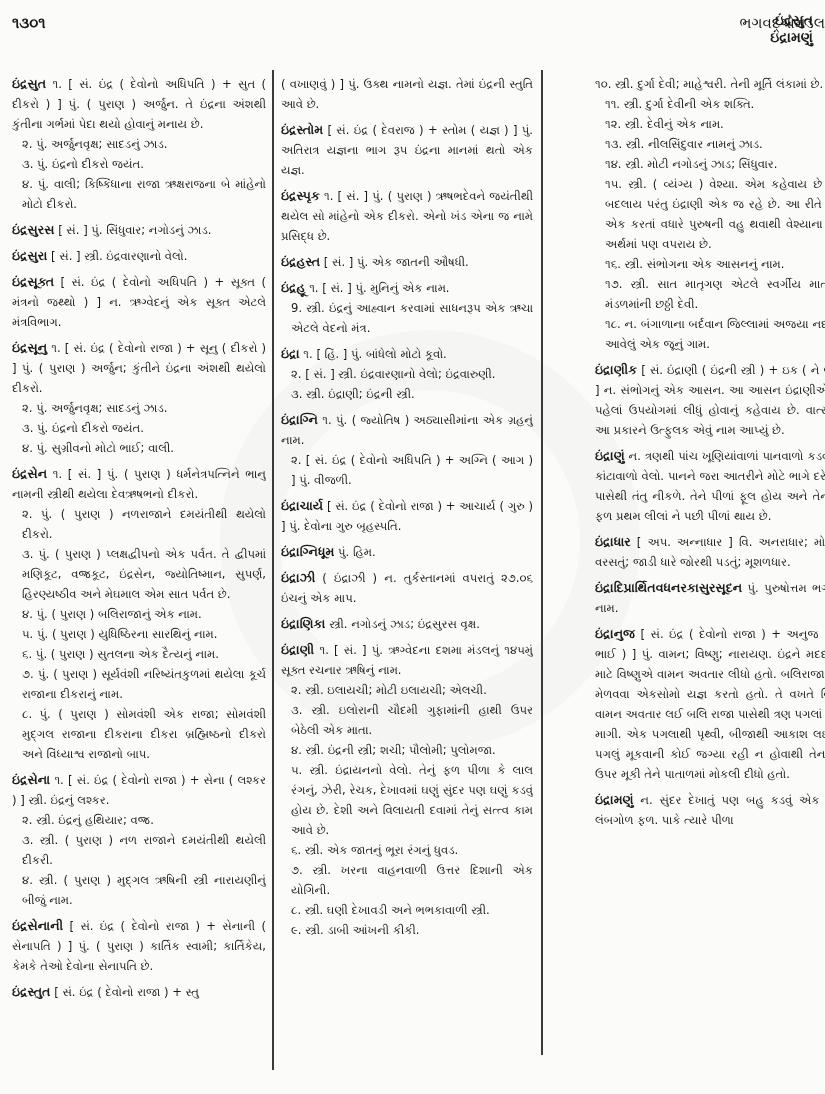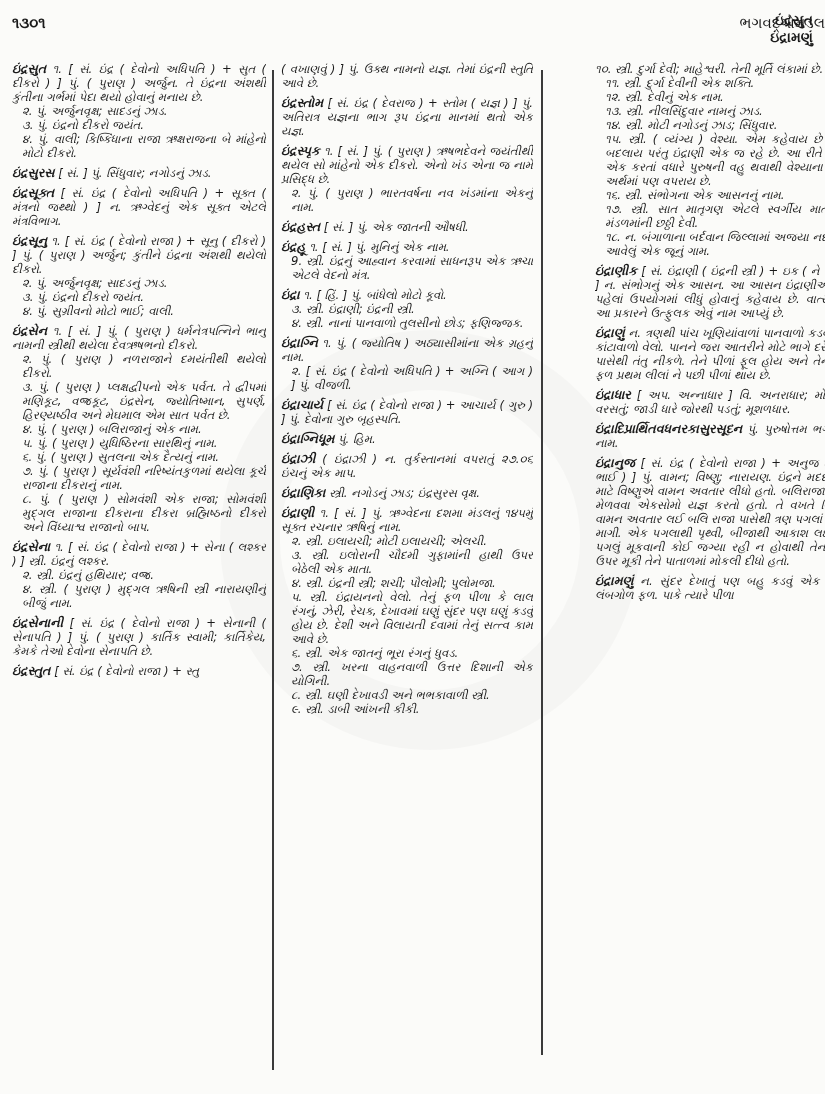--- a/index.html
+++ b/index.html
@@ -6,22 +6,22 @@
   body {
     width: 825px; height: 1094px; background: #fbfbf9; overflow: hidden;
     font-family: "DejaVu Sans", sans-serif; color: #1a1a1a; position: relative;
   }
   .header { position: absolute; top: 0; left: 0; width: 825px; height: 58px; }
   .page-number { position: absolute; left: 12px; top: 14px; font-size: 15px; font-weight: bold; }
   .running-title { position: absolute; left: 0; width: 825px; text-align: right; top: 14px; font-size: 15px; font-weight: normal; }
   .guide-words { position: absolute; right: 12px; top: 12px; text-align: right; font-size: 14px; font-weight: bold; line-height: 17px; }
   .columns { position: absolute; top: 60px; left: 0; width: 825px; height: 1020px; }
   .col {
-    position: absolute; top: 2px; height: 1010px; overflow: hidden;
-    font-size: 11.6px; line-height: 14px; text-align: justify; font-style: italic;
+    position: absolute; top: 14px; height: 1010px; overflow: hidden;
+    font-size: 11.6px; line-height: 20px; text-align: justify;
   }
   .col-1 { left: 12px; width: 254px; }
   .col-2 { left: 281px; width: 252px; }
   .col-3 { left: 551px; width: 262px; margin-left: 44px; }
   .divider { position: absolute; top: 10px; width: 2px; background: #3a3a3a; }
   .divider-1 { left: 272px; height: 1000px; }
   .divider-2 { left: 541px; height: 985px; }
   .entry { margin: 0 0 6px 0; }
   .entry .sense { margin-left: 10px; display: block; }
   .hw { font-weight: bold; font-size: 12.6px; }
@@ -43,35 +43,36 @@
     <div>ઇંદ્રામણું</div>
   </div>
 </div>
 
 <div class="watermark"></div>
 
 <div class="columns">
   <div class="col col-1">
       <div class="entry"><span class="hw">ઇંદ્રસુત</span> <span class="sense-first">૧. [ સં. ઇંદ્ર ( દેવોનો અધિપતિ ) + સુત ( દીકરો ) ] પું. ( પુરાણ ) અર્જુન. તે ઇંદ્રના અંશથી કુંતીના ગર્ભમાં પેદા થયો હોવાનું મનાય છે.</span><span class="sense">૨. પું. અર્જુનવૃક્ષ; સાદડનું ઝાડ.</span><span class="sense">૩. પું. ઇંદ્રનો દીકરો જયંત.</span><span class="sense">૪. પું. વાલી; કિષ્કિંધાના રાજા ઋક્ષરાજના બે માંહેનો મોટો દીકરો.</span></div>
       <div class="entry"><span class="hw">ઇંદ્રસુરસ</span> <span class="sense-first">[ સં. ] પું. સિંધુવાર; નગોડનું ઝાડ.</span></div>
+      <div class="entry"><span class="hw">ઇંદ્રસુરા</span> <span class="sense-first">[ સં. ] સ્ત્રી. ઇંદ્રવારણાનો વેલો.</span></div>
       <div class="entry"><span class="hw">ઇંદ્રસૂક્ત</span> <span class="sense-first">[ સં. ઇંદ્ર ( દેવોનો અધિપતિ ) + સૂક્ત ( મંત્રનો જથ્થો ) ] ન. ઋગ્વેદનું એક સૂક્ત એટલે મંત્રવિભાગ.</span></div>
       <div class="entry"><span class="hw">ઇંદ્રસૂનુ</span> <span class="sense-first">૧. [ સં. ઇંદ્ર ( દેવોનો રાજા ) + સૂનુ ( દીકરો ) ] પું. ( પુરાણ ) અર્જુન; કુંતીને ઇંદ્રના અંશથી થયેલો દીકરો.</span><span class="sense">૨. પું. અર્જુનવૃક્ષ; સાદડનું ઝાડ.</span><span class="sense">૩. પું. ઇંદ્રનો દીકરો જયંત.</span><span class="sense">૪. પું. સુગ્રીવનો મોટો ભાઈ; વાલી.</span></div>
       <div class="entry"><span class="hw">ઇંદ્રસેન</span> <span class="sense-first">૧. [ સં. ] પું. ( પુરાણ ) ધર્મનેત્રપત્નિને ભાનુ નામની સ્ત્રીથી થયેલા દેવઋષભનો દીકરો.</span><span class="sense">૨. પું. ( પુરાણ ) નળરાજાને દમયંતીથી થયેલો દીકરો.</span><span class="sense">૩. પું. ( પુરાણ ) પ્લક્ષદ્વીપનો એક પર્વત. તે દ્વીપમાં મણિકૂટ, વજ્રકૂટ, ઇંદ્રસેન, જ્યોતિષ્માન, સુપર્ણ, હિરણ્યષ્ઠીવ અને મેઘમાલ એમ સાત પર્વત છે.</span><span class="sense">૪. પું. ( પુરાણ ) બલિરાજાનું એક નામ.</span><span class="sense">૫. પું. ( પુરાણ ) યુધિષ્ઠિરના સારથિનું નામ.</span><span class="sense">૬. પું. ( પુરાણ ) સુતલના એક દૈત્યનું નામ.</span><span class="sense">૭. પું. ( પુરાણ ) સૂર્યવંશી નરિષ્યંતકુળમાં થયેલા કૂર્ચ રાજાના દીકરાનું નામ.</span><span class="sense">૮. પું. ( પુરાણ ) સોમવંશી એક રાજા; સોમવંશી મુદ્ગલ રાજાના દીકરાના દીકરા બ્રહ્મિષ્ઠનો દીકરો અને વિંધ્યાશ્વ રાજાનો બાપ.</span></div>
-      <div class="entry"><span class="hw">ઇંદ્રસેના</span> <span class="sense-first">૧. [ સં. ઇંદ્ર ( દેવોનો રાજા ) + સેના ( લશ્કર ) ] સ્ત્રી. ઇંદ્રનું લશ્કર.</span><span class="sense">૨. સ્ત્રી. ઇંદ્રનું હથિયાર; વજ્ર.</span><span class="sense">૪. સ્ત્રી. ( પુરાણ ) મુદ્ગલ ઋષિની સ્ત્રી નારાયણીનું બીજું નામ.</span></div>
+      <div class="entry"><span class="hw">ઇંદ્રસેના</span> <span class="sense-first">૧. [ સં. ઇંદ્ર ( દેવોનો રાજા ) + સેના ( લશ્કર ) ] સ્ત્રી. ઇંદ્રનું લશ્કર.</span><span class="sense">૨. સ્ત્રી. ઇંદ્રનું હથિયાર; વજ્ર.</span><span class="sense">૩. સ્ત્રી. ( પુરાણ ) નળ રાજાને દમયંતીથી થયેલી દીકરી.</span><span class="sense">૪. સ્ત્રી. ( પુરાણ ) મુદ્ગલ ઋષિની સ્ત્રી નારાયણીનું બીજું નામ.</span></div>
       <div class="entry"><span class="hw">ઇંદ્રસેનાની</span> <span class="sense-first">[ સં. ઇંદ્ર ( દેવોનો રાજા ) + સેનાની ( સેનાપતિ ) ] પું. ( પુરાણ ) કાર્તિક સ્વામી; કાર્તિકેય, કેમકે તેઓ દેવોના સેનાપતિ છે.</span></div>
       <div class="entry"><span class="hw">ઇંદ્રસ્તુત</span> <span class="sense-first">[ સં. ઇંદ્ર ( દેવોનો રાજા ) + સ્તુ</span></div>
     </div>
   <div class="divider divider-1"></div>
   <div class="col col-2">
       <div class="entry"><span class="sense-first">( વખાણવું ) ] પું. ઉક્થ નામનો યજ્ઞ. તેમાં ઇંદ્રની સ્તુતિ આવે છે.</span></div>
       <div class="entry"><span class="hw">ઇંદ્રસ્તોમ</span> <span class="sense-first">[ સં. ઇંદ્ર ( દેવરાજ ) + સ્તોમ ( યજ્ઞ ) ] પું. અતિરાત્ર યજ્ઞના ભાગ રૂપ ઇંદ્રના માનમાં થતો એક યજ્ઞ.</span></div>
-      <div class="entry"><span class="hw">ઇંદ્રસ્પૃક</span> <span class="sense-first">૧. [ સં. ] પું. ( પુરાણ ) ઋષભદેવને જયંતીથી થયેલ સો માંહેનો એક દીકરો. એનો ખંડ એના જ નામે પ્રસિદ્ધ છે.</span><span class="sense">૨. પું. ( પુરાણ ) ભારતવર્ષના નવ ખંડમાંના એકનું નામ.</span></div>
+      <div class="entry"><span class="hw">ઇંદ્રસ્પૃક</span> <span class="sense-first">૧. [ સં. ] પું. ( પુરાણ ) ઋષભદેવને જયંતીથી થયેલ સો માંહેનો એક દીકરો. એનો ખંડ એના જ નામે પ્રસિદ્ધ છે.</span></div>
       <div class="entry"><span class="hw">ઇંદ્રહસ્ત</span> <span class="sense-first">[ સં. ] પું. એક જાતની ઔષધી.</span></div>
       <div class="entry"><span class="hw">ઇંદ્રહૂ</span> <span class="sense-first">૧. [ સં. ] પું. મુનિનું એક નામ.</span><span class="sense">9. સ્ત્રી. ઇંદ્રનું આહ્વાન કરવામાં સાધનરૂપ એક ઋચા એટલે વેદનો મંત્ર.</span></div>
-      <div class="entry"><span class="hw">ઇંદ્રા</span> <span class="sense-first">૧. [ હિં. ] પું. બાંધેલો મોટો કૂવો.</span><span class="sense">૩. સ્ત્રી. ઇંદ્રાણી; ઇંદ્રની સ્ત્રી.</span><span class="sense">૪. સ્ત્રી. નાનાં પાનવાળો તુલસીનો છોડ; ફણિજ્જક.</span></div>
+      <div class="entry"><span class="hw">ઇંદ્રા</span> <span class="sense-first">૧. [ હિં. ] પું. બાંધેલો મોટો કૂવો.</span><span class="sense">૨. [ સં. ] સ્ત્રી. ઇંદ્રવારણાનો વેલો; ઇંદ્રવારુણી.</span><span class="sense">૩. સ્ત્રી. ઇંદ્રાણી; ઇંદ્રની સ્ત્રી.</span></div>
       <div class="entry"><span class="hw">ઇંદ્રાગ્નિ</span> <span class="sense-first">૧. પું. ( જ્યોતિષ ) અઠ્યાસીમાંના એક ગ્રહનું નામ.</span><span class="sense">૨. [ સં. ઇંદ્ર ( દેવોનો અધિપતિ ) + અગ્નિ ( આગ ) ] પું. વીજળી.</span></div>
       <div class="entry"><span class="hw">ઇંદ્રાચાર્ય</span> <span class="sense-first">[ સં. ઇંદ્ર ( દેવોનો રાજા ) + આચાર્ય ( ગુરુ ) ] પું. દેવોના ગુરુ બૃહસ્પતિ.</span></div>
       <div class="entry"><span class="hw">ઇંદ્રાગ્નિધૂમ</span> <span class="sense-first">પું. હિમ.</span></div>
       <div class="entry"><span class="hw">ઇંદ્રાઝી</span> <span class="sense-first">( ઇંદ્રાઝી ) ન. તુર્કસ્તાનમાં વપરાતું ૨૭.૦૬ ઇંચનું એક માપ.</span></div>
       <div class="entry"><span class="hw">ઇંદ્રાણિકા</span> <span class="sense-first">સ્ત્રી. નગોડનું ઝાડ; ઇંદ્રસુરસ વૃક્ષ.</span></div>
       <div class="entry"><span class="hw">ઇંદ્રાણી</span> <span class="sense-first">૧. [ સં. ] પું. ઋગ્વેદના દશમા મંડલનું ૧૪૫મું સૂક્ત રચનાર ઋષિનું નામ.</span><span class="sense">૨. સ્ત્રી. ઇલાયચી; મોટી ઇલાયચી; એલચી.</span><span class="sense">૩. સ્ત્રી. ઇલોરાની ચૌદમી ગુફામાંની હાથી ઉપર બેઠેલી એક માતા.</span><span class="sense">૪. સ્ત્રી. ઇંદ્રની સ્ત્રી; શચી; પૌલોમી; પુલોમજા.</span><span class="sense">૫. સ્ત્રી. ઇંદ્રાયનનો વેલો. તેનું ફળ પીળા કે લાલ રંગનું, ઝેરી, રેચક, દેખાવમાં ઘણું સુંદર પણ ઘણું કડવું હોય છે. દેશી અને વિલાયતી દવામાં તેનું સત્ત્વ કામ આવે છે.</span><span class="sense">૬. સ્ત્રી. એક જાતનું ભૂરા રંગનું ધુવડ.</span><span class="sense">૭. સ્ત્રી. ખરના વાહનવાળી ઉત્તર દિશાની એક યોગિની.</span><span class="sense">૮. સ્ત્રી. ઘણી દેખાવડી અને ભભકાવાળી સ્ત્રી.</span><span class="sense">૯. સ્ત્રી. ડાબી આંખની કીકી.</span></div>
     </div>
   <div class="divider divider-2"></div>
   <div class="col col-3">
       <div class="entry"><span class="sense-first">૧૦. સ્ત્રી. દુર્ગા દેવી; માહેશ્વરી. તેની મૂર્તિ લંકામાં છે.</span><span class="sense">૧૧. સ્ત્રી. દુર્ગા દેવીની એક શક્તિ.</span><span class="sense">૧૨. સ્ત્રી. દેવીનું એક નામ.</span><span class="sense">૧૩. સ્ત્રી. નીલસિંદુવાર નામનું ઝાડ.</span><span class="sense">૧૪. સ્ત્રી. મોટી નગોડનું ઝાડ; સિંધુવાર.</span><span class="sense">૧૫. સ્ત્રી. ( વ્યંગ્ય ) વેશ્યા. એમ કહેવાય છે કે ઇંદ્ર બદલાય પરંતુ ઇંદ્રાણી એક જ રહે છે. આ રીતે ઇંદ્રાણી એક કરતાં વધારે પુરુષની વહુ થવાથી વેશ્યાના વ્યંગ્ય અર્થમાં પણ વપરાય છે.</span><span class="sense">૧૬. સ્ત્રી. સંભોગના એક આસનનું નામ.</span><span class="sense">૧૭. સ્ત્રી. સાત માતૃગણ એટલે સ્વર્ગીય માતાઓના મંડળમાંની છઠ્ઠી દેવી.</span><span class="sense">૧૮. ન. બંગાળાના બર્દવાન જિલ્લામાં અજયા નદી ઉપર આવેલું એક જૂનું ગામ.</span></div>

